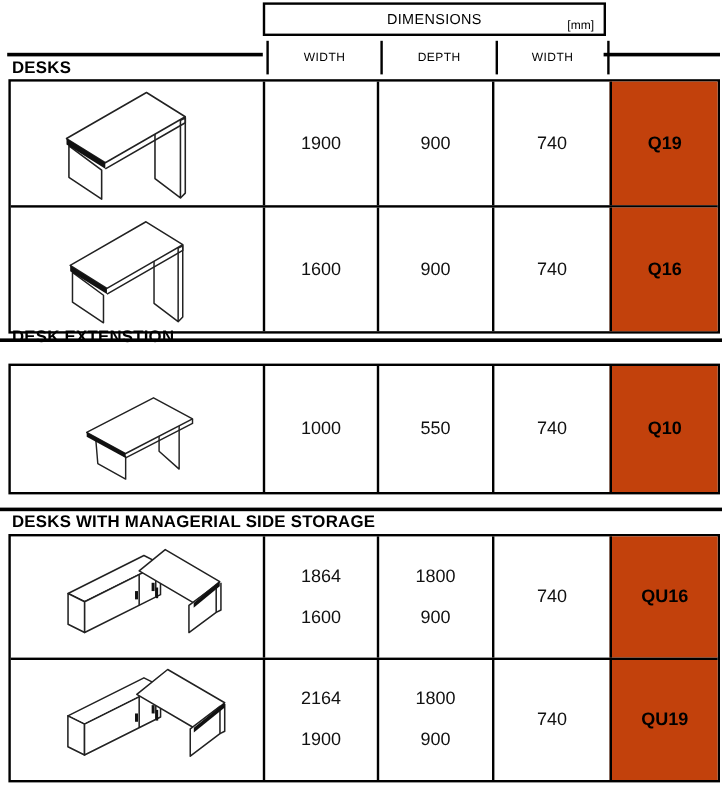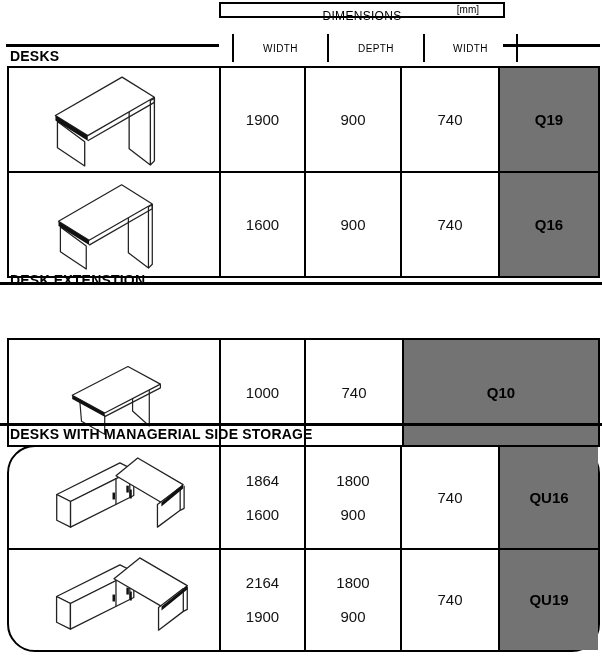--- a/index.html
+++ b/index.html
@@ -1,26 +1,26 @@
 <!DOCTYPE html>
 <html><head>
 <meta charset="utf-8">
 <style>
   html,body{margin:0;padding:0;background:#fff;}
   .page{
     position:relative;width:602px;height:656px;background:#ffffff;
     font-family:"Liberation Sans", sans-serif;color:#000;overflow:hidden;
   }
   
-  .dim-box{position:absolute;left:219px;top:2px;width:286px;height:16px;
+  .dim-box{position:absolute;left:219px;top:2px;width:286px;height:28px;
     border:2px solid #000;box-sizing:border-box;}
   .dim-label{position:absolute;top:5px;left:0;right:0;text-align:center;
     font-size:12px;letter-spacing:.3px;}
-  .unit-label{position:absolute;right:24px;bottom:1px;font-size:10px;}
-  .col-row{position:absolute;left:232px;top:34px;width:286px;height:28px;
+  .unit-label{position:absolute;right:8px;bottom:1px;font-size:10px;}
+  .col-row{position:absolute;left:222px;top:34px;width:286px;height:28px;
     border-left:2px solid #000;border-right:2px solid #000;box-sizing:border-box;
     display:flex;justify-content:space-between;}
   .col-cell{display:flex;align-items:center;justify-content:center;
     font-size:10px;letter-spacing:.4px;box-sizing:border-box;}
   .cc1{width:93px;}
   .cc2{width:96px;border-left:2px solid #000;}
   .cc3{flex:1;border-left:2px solid #000;}
   
   .rule{position:absolute;height:3px;background:#000;}
   #rule1a{left:6px;top:44px;width:213px;}
@@ -29,32 +29,32 @@
   #rule3{left:0;top:423px;width:602px;}
   .sec-title{position:absolute;left:10px;font-weight:bold;font-size:14px;
     letter-spacing:.2px;white-space:nowrap;}
   #title1{top:48px;}
   #title2{top:272px;}
   #title3{top:426px;}
   
   .tbl{position:absolute;left:7px;width:593px;border:2px solid #000;
     box-sizing:border-box;display:flex;flex-direction:column;background:#fff;}
   #tbl1{top:66px;height:212px;}
-  #tbl2{top:303px;height:109px;margin-top:35px;}
-  #tbl3{top:445px;height:207px;border-radius:28px;}
+  #tbl2{top:303px;height:109px;}
+  #tbl3{top:445px;height:207px;}
   .trow{display:flex;flex:1;min-height:0;}
   .trow + .trow{border-top:2px solid #000;}
   .tcell{box-sizing:border-box;display:flex;flex-direction:column;
     align-items:center;justify-content:center;}
   .tcell + .tcell{border-left:2px solid #000;}
   .c-img{width:210px;}
-  .c-w{width:85px;}
+  .c-w{width:95px;}
   .c-d{width:96px;}
   .c-h{width:98px;}
-  .c-code{flex:1;background:#737373;}
+  .c-code{flex:1;background:#c2410c;}
   .num{font-size:15px;color:#111;}
   .stack{gap:17px;}
   .code{font-size:15px;font-weight:bold;}
   
   .illus{display:block;}
   .illus .ln{fill:none;stroke:#222;stroke-width:1.3;stroke-linejoin:round;}
   .illus .wh{fill:#fff;stroke:#222;stroke-width:1.3;stroke-linejoin:round;}
   .illus .bk{fill:#111;stroke:none;}
 </style>
 </head>
@@ -136,20 +136,23 @@
         <svg class="illus" width="130" height="93" viewBox="0 0 140 100">
           <polygon class="ln" points="90,29 108,40 108,86 90,70"></polygon>
           <polygon class="ln" points="33,57 60,75 60,95 35,81"></polygon>
           <polygon class="wh" points="25,53 85,22 120,41 60,72"></polygon>
           <polygon class="bk" points="25,53 60,72 60,76 25,57"></polygon>
           <polyline class="ln" points="60,76 120,45 120,41"></polyline>
         </svg>
       </div>
       <div class="tcell c-w">
         <div class="num">1000</div>
+      </div>
+      <div class="tcell c-d">
+        <div class="num">550</div>
       </div>
       <div class="tcell c-h">
         <div class="num">740</div>
       </div>
       <div class="tcell c-code">
         <div class="code">Q10</div>
       </div>
     </div>
   </div>
 

